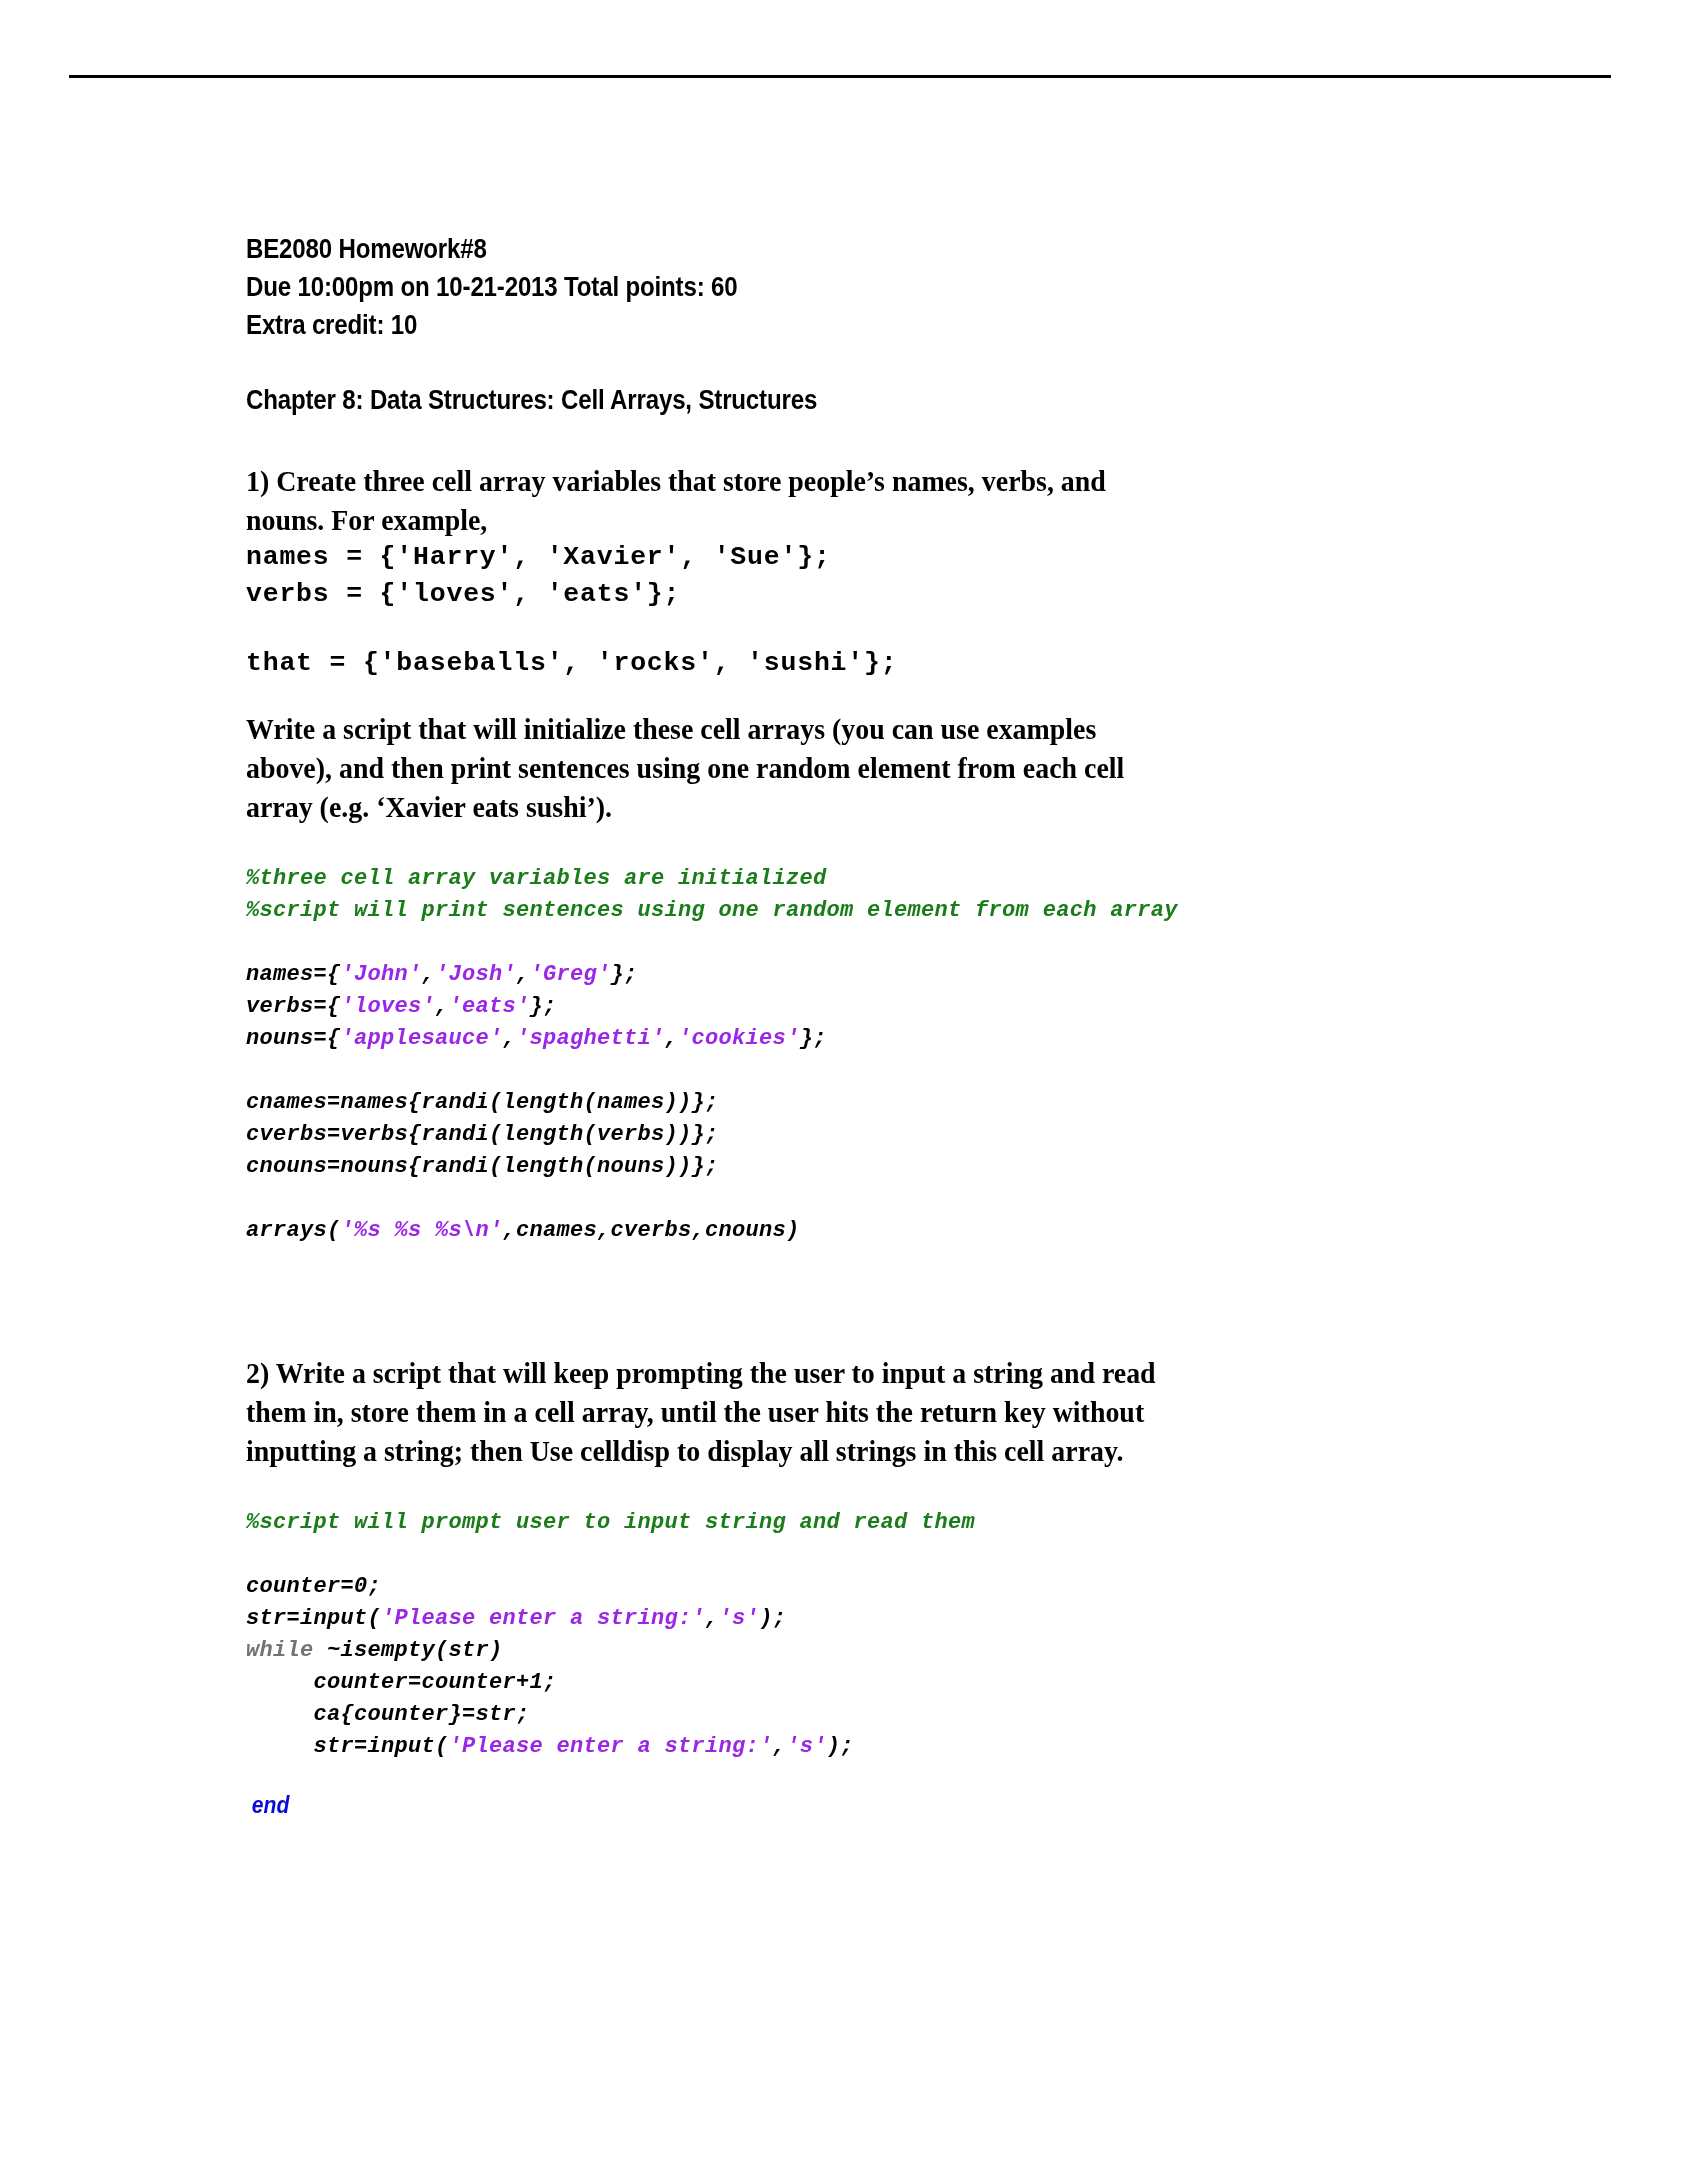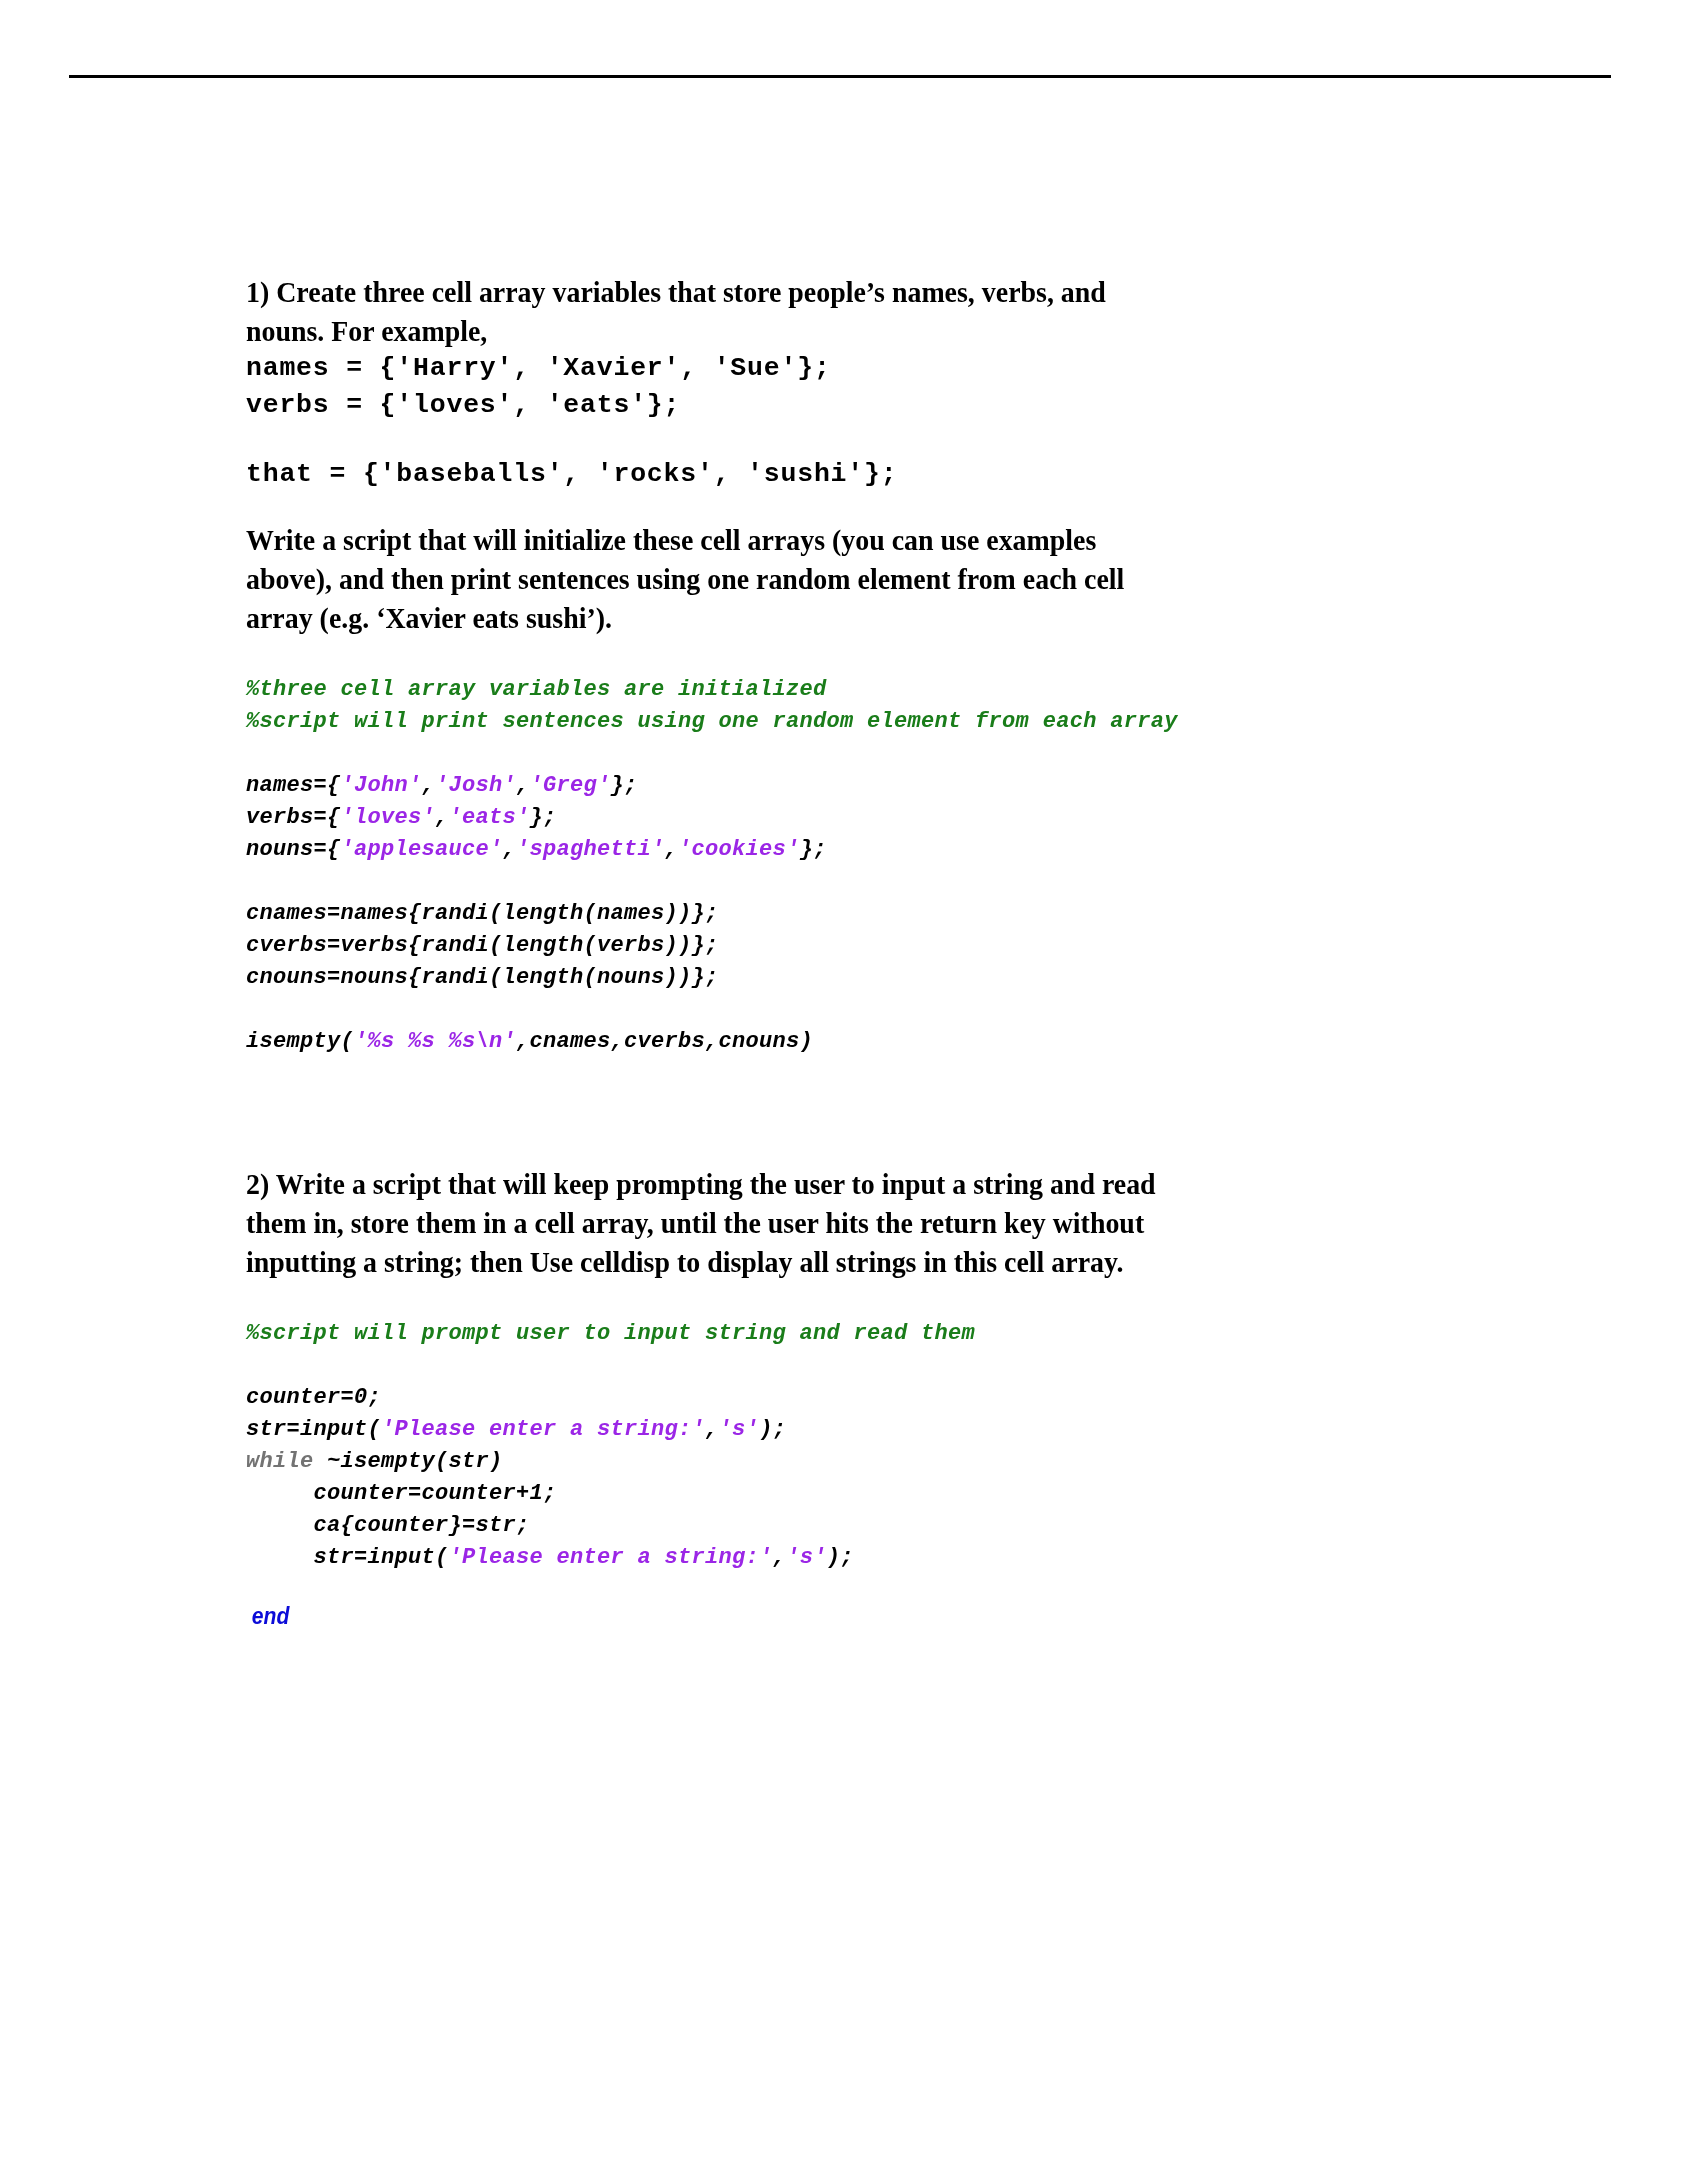--- a/index.html
+++ b/index.html
@@ -110,20 +110,27 @@
 </style>
 </head>
 <body>
 
 <div class="page">
 
   <div class="top-rule"></div>
 
   <div class="content">
 
+    <div>
+      <div class="hdr">BE2080 Homework#8</div>
+      <div class="hdr">Due 10:00pm on 10-21-2013 Total points: 60</div>
+      <div class="hdr">Extra credit: 10</div>
+      <div class="hdr-gap"></div>
+      <div class="hdr">Chapter 8: Data Structures: Cell Arrays, Structures</div>
+    </div>
 
     <div class="sp-64"></div>
 
     <div>
       <div class="qtext">1) Create three cell array variables that store people’s names, verbs, and</div>
       <div class="qtext">nouns. For example,</div>
 
       <div class="ex-code">names = {'Harry', 'Xavier', 'Sue'};</div>
       <div class="ex-code">verbs = {'loves', 'eats'};</div>
 
@@ -153,21 +160,21 @@
       <div class="mcode"><span>nouns={</span><span class="str">'applesauce'</span>,<span class="str">'spaghetti'</span>,<span class="str">'cookies'</span><span>};</span></div>
 
       <div class="sp-48"></div>
 
       <div class="mcode">cnames=names{randi(length(names))};</div>
       <div class="mcode">cverbs=verbs{randi(length(verbs))};</div>
       <div class="mcode">cnouns=nouns{randi(length(nouns))};</div>
 
       <div class="sp-48"></div>
 
-      <div class="mcode"><span>isempty(</span><span class="str">'%s %s %s\n'</span><span>,cnames,cverbs,cnouns)</span></div>
+      <div class="mcode"><span>arrays(</span><span class="str">'%s %s %s\n'</span><span>,cnames,cverbs,cnouns)</span></div>
     </div>
 
     <div class="sp-160"></div>
 
     <div>
       <div class="qtext">2) Write a script that will keep prompting the user to input a string and read</div>
       <div class="qtext">them in, store them in a cell array, until the user hits the return key without</div>
       <div class="qtext">inputting a string; then Use celldisp to display all strings in this cell array.</div>
     </div>
 

